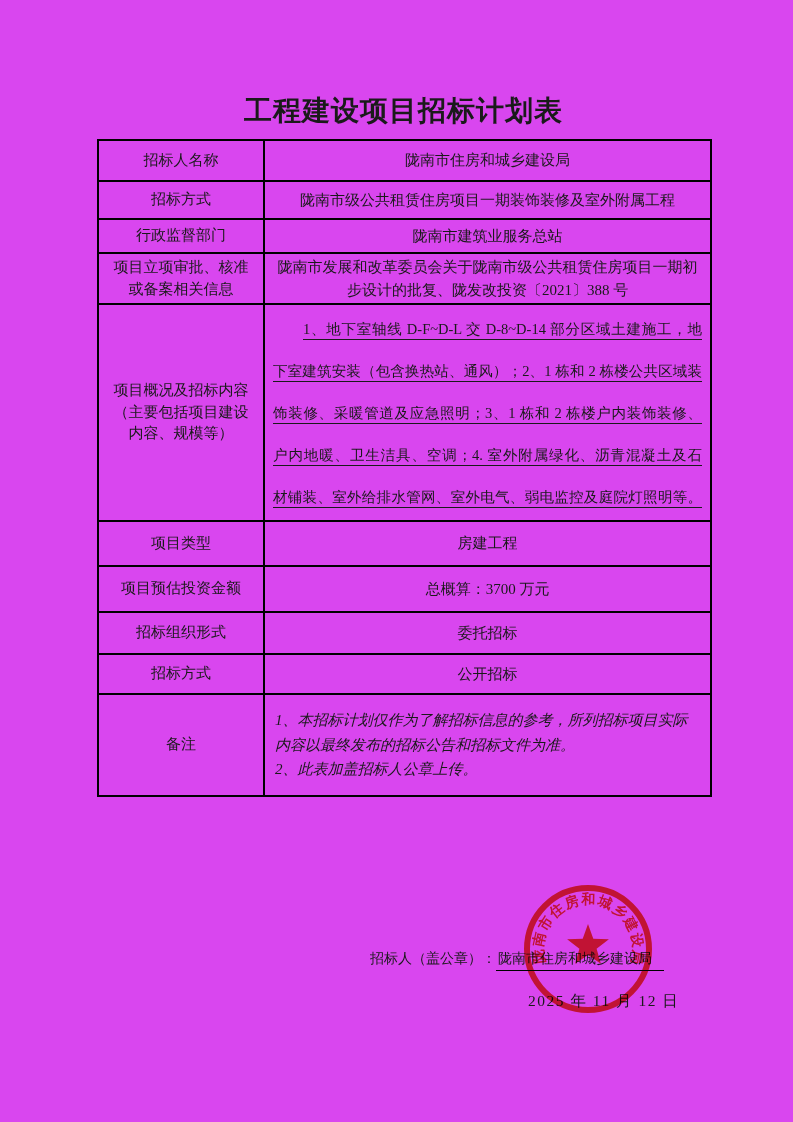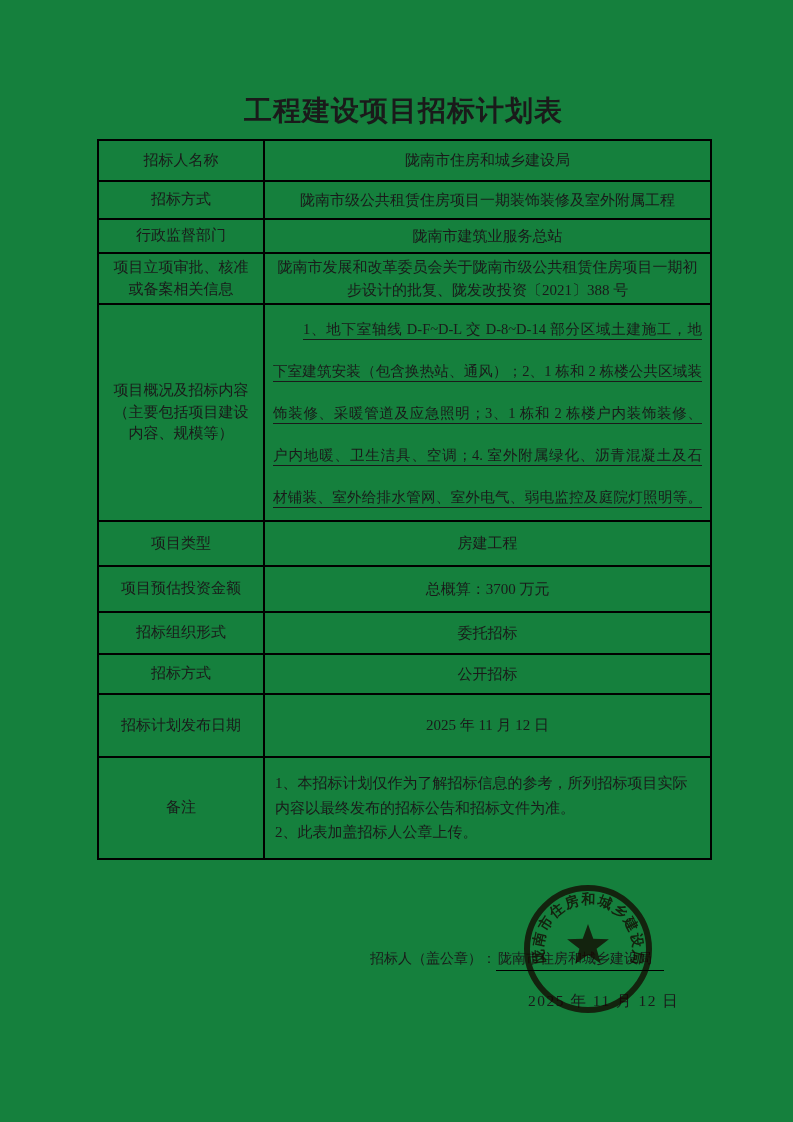--- a/index.html
+++ b/index.html
@@ -63,20 +63,21 @@
     text-decoration: underline;
     text-underline-offset: 5px;
     text-decoration-thickness: 1.2px;
     font-size: 14.5px;
     white-space: nowrap;
   }
   .content-line.first { padding-left: 30px; }
   td.remarks-cell {
     text-align: left;
     padding: 6px 10px;
+    font-style: italic;
   }
   .remark-line { line-height: 1.65; font-size: 15px; }
   .signature {
     position: absolute;
     left: 370px;
     top: 950px;
     font-size: 14px;
     white-space: nowrap;
   }
   .signer-name {
@@ -99,21 +100,21 @@
     width: 134px;
     height: 134px;
     opacity: 0.88;
     mix-blend-mode: multiply;
     pointer-events: none;
   }
 </style>
 </head>
 <body>
 
-<div class="page" style="background: #15803d;">
+<div class="page" style="background: #d946ef;">
 
   <h1 class="doc-title">工程建设项目招标计划表</h1>
 
   <table class="bid-table">
     <colgroup>
         <col style="width:166px">
         <col style="width:447px">
       </colgroup>
     <tbody>
       <tr style="height:41px">
@@ -151,24 +152,20 @@
         <td class="value-cell">总概算：3700 万元</td>
       </tr>
       <tr style="height:42px">
         <td class="label-cell">招标组织形式</td>
         <td class="value-cell">委托招标</td>
       </tr>
       <tr style="height:40px">
         <td class="label-cell">招标方式</td>
         <td class="value-cell">公开招标</td>
       </tr>
-      <tr style="height:63px">
-        <td class="label-cell">招标计划发布日期</td>
-        <td class="value-cell">2025 年 11 月 12 日</td>
-      </tr>
       <tr style="height:102px">
         <td class="label-cell">备注</td>
         <td class="value-cell remarks-cell">
           <div class="remark-line">1、本招标计划仅作为了解招标信息的参考，所列招标项目实际内容以最终发布的招标公告和招标文件为准。</div>
           <div class="remark-line">2、此表加盖招标人公章上传。</div>
         </td>
       </tr>
     </tbody>
   </table>
 

